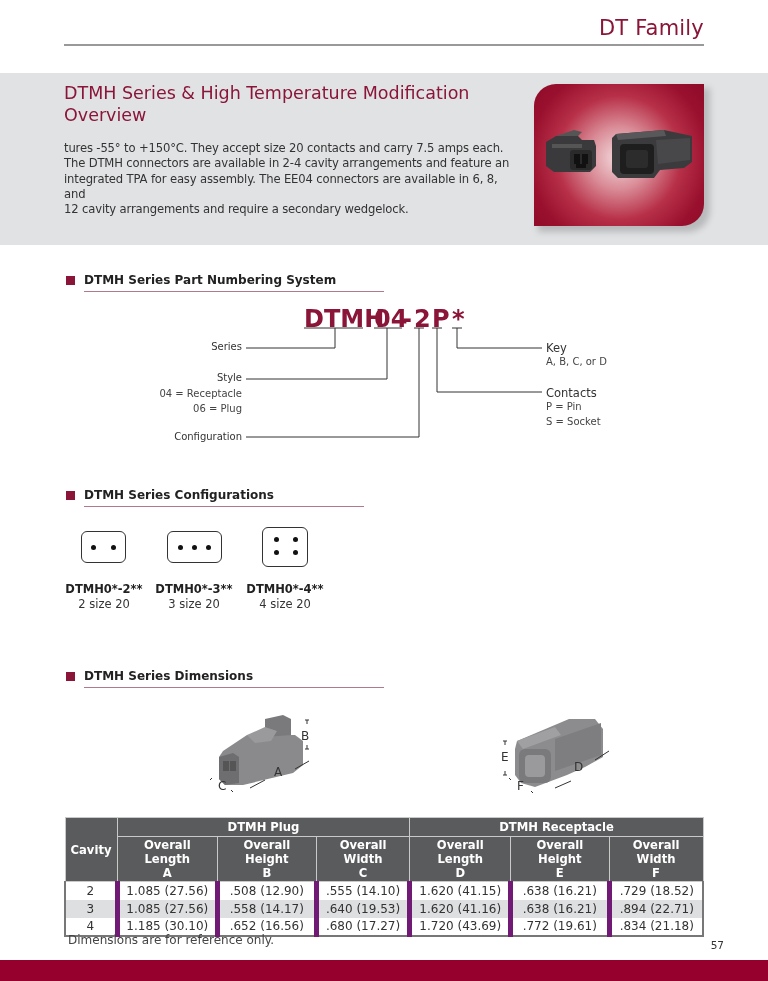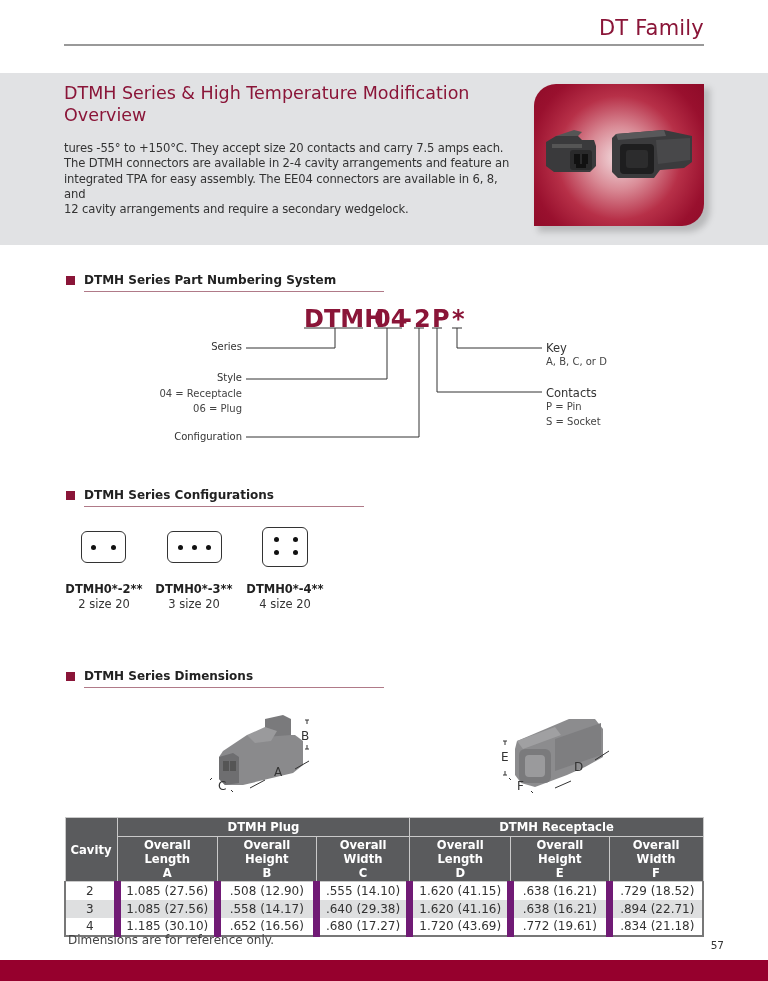--- a/index.html
+++ b/index.html
@@ -35,21 +35,21 @@
   .config-name { position: absolute; font-size: 11.5px; font-weight: bold; color: #222; text-align: center; width: 100px; }
   .config-desc { position: absolute; font-size: 11.5px; color: #333; text-align: center; width: 100px; }
 
   .dim-svg { position: absolute; }
   .dim-letter { position: absolute; font-size: 12px; color: #333; }
 
   table.dims { position: absolute; left: 64px; top: 817px; width: 640px; border-collapse: collapse; font-size: 11.6px; }
   table.dims th { background: #5a5b5d; color: #fff; font-weight: bold; border: 1px solid #c9c9c9; line-height: 14px; padding: 1px 2px; }
   table.dims th.grp { height: 19px; }
   table.dims th.cav { width: 52px; }
-  table.dims td { text-align: center; border-left: 7px solid #701a75; border-right: 1px solid #777; height: 18px; color: #333; font-size: 12px; }
+  table.dims td { text-align: center; border-left: 5px solid #701a75; border-right: 1px solid #777; height: 18px; color: #333; font-size: 12px; }
   table.dims tr.alt td { background: #dedfe0; }
   table.dims tr.last td { border-bottom: 2px solid #777; }
   table.dims td.cavity { border-left: 2px solid #777; }
   table.dims td:last-child { border-right: 2px solid #777; }
 
   .footnote { position: absolute; left: 68px; top: 933px; font-size: 12px; color: #444; }
   .page-num { position: absolute; right: 44px; top: 939px; font-size: 10.5px; color: #333; }
   .bottom-bar { position: absolute; left: 0; top: 960px; width: 768px; height: 21px; background: #96002d; }
 </style>
 </head>
@@ -263,21 +263,21 @@
       <td>.508 (12.90)</td>
       <td>.555 (14.10)</td>
       <td>1.620 (41.15)</td>
       <td>.638 (16.21)</td>
       <td>.729 (18.52)</td>
     </tr>
     <tr class="alt">
       <td class="cavity">3</td>
       <td>1.085 (27.56)</td>
       <td>.558 (14.17)</td>
-      <td>.640 (29.38)</td>
+      <td>.640 (19.53)</td>
       <td>1.620 (41.16)</td>
       <td>.638 (16.21)</td>
       <td>.894 (22.71)</td>
     </tr>
     <tr class="last">
       <td class="cavity">4</td>
       <td>1.185 (30.10)</td>
       <td>.652 (16.56)</td>
       <td>.680 (17.27)</td>
       <td>1.720 (43.69)</td>

